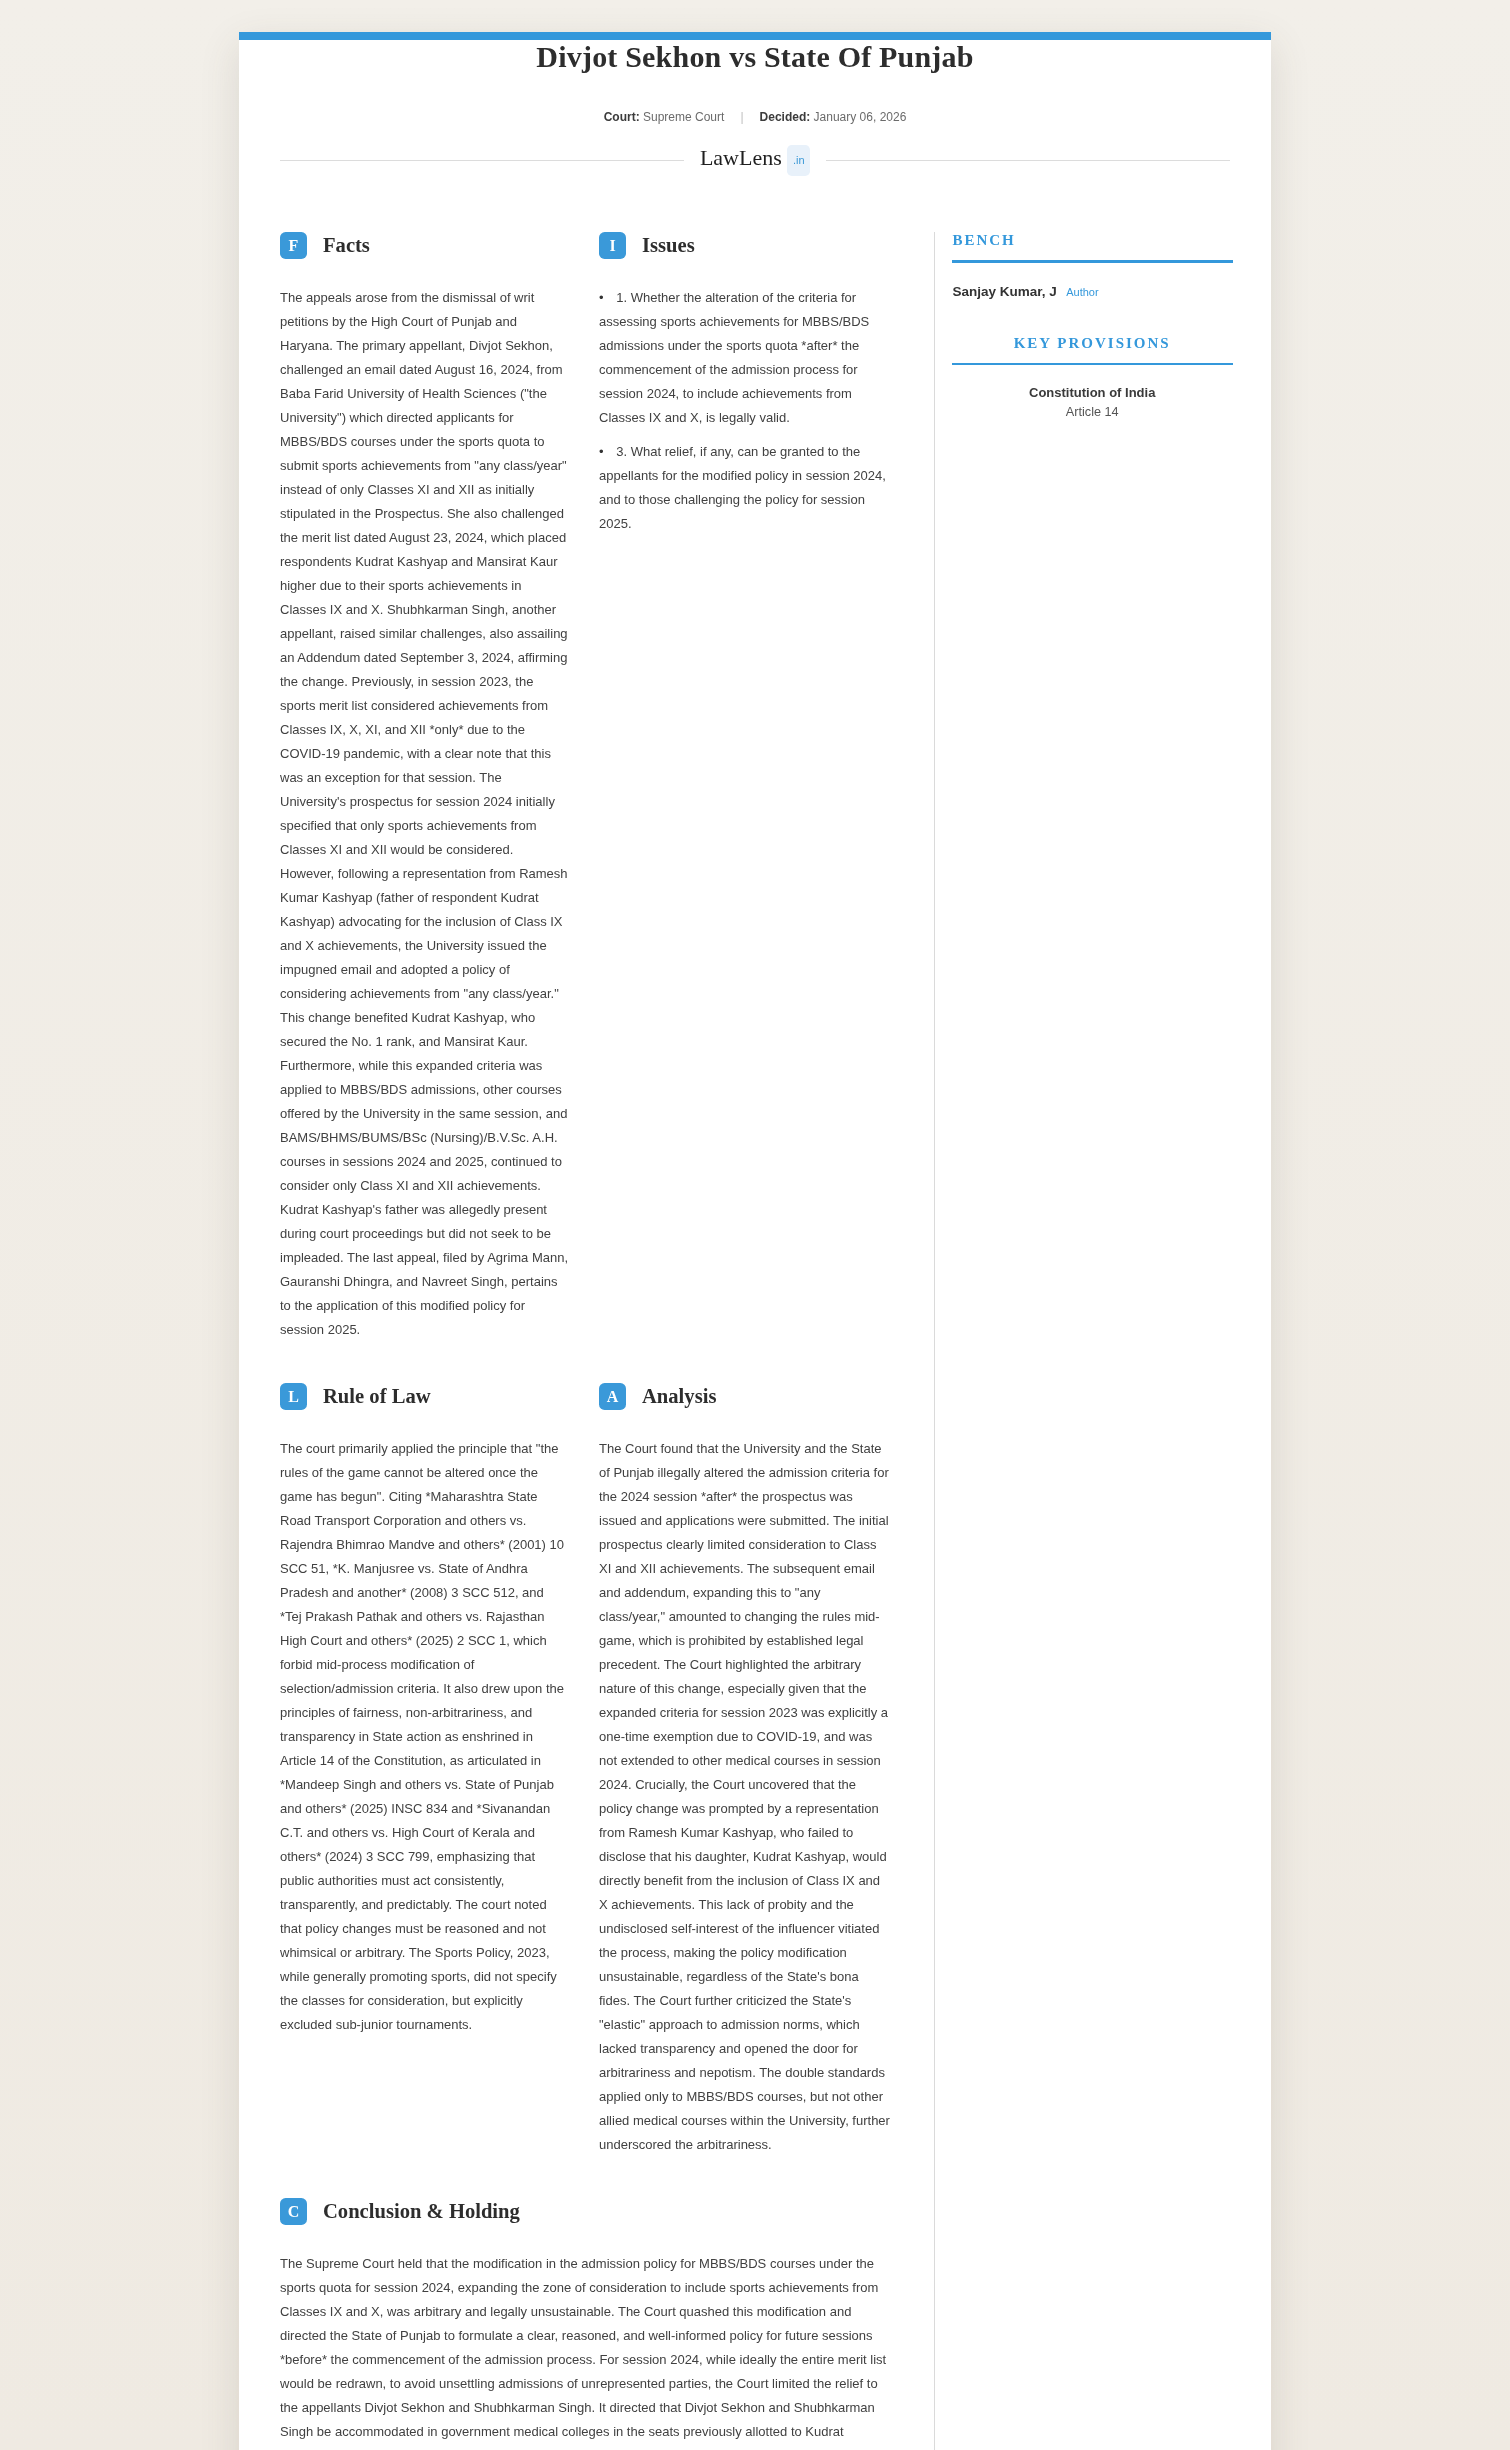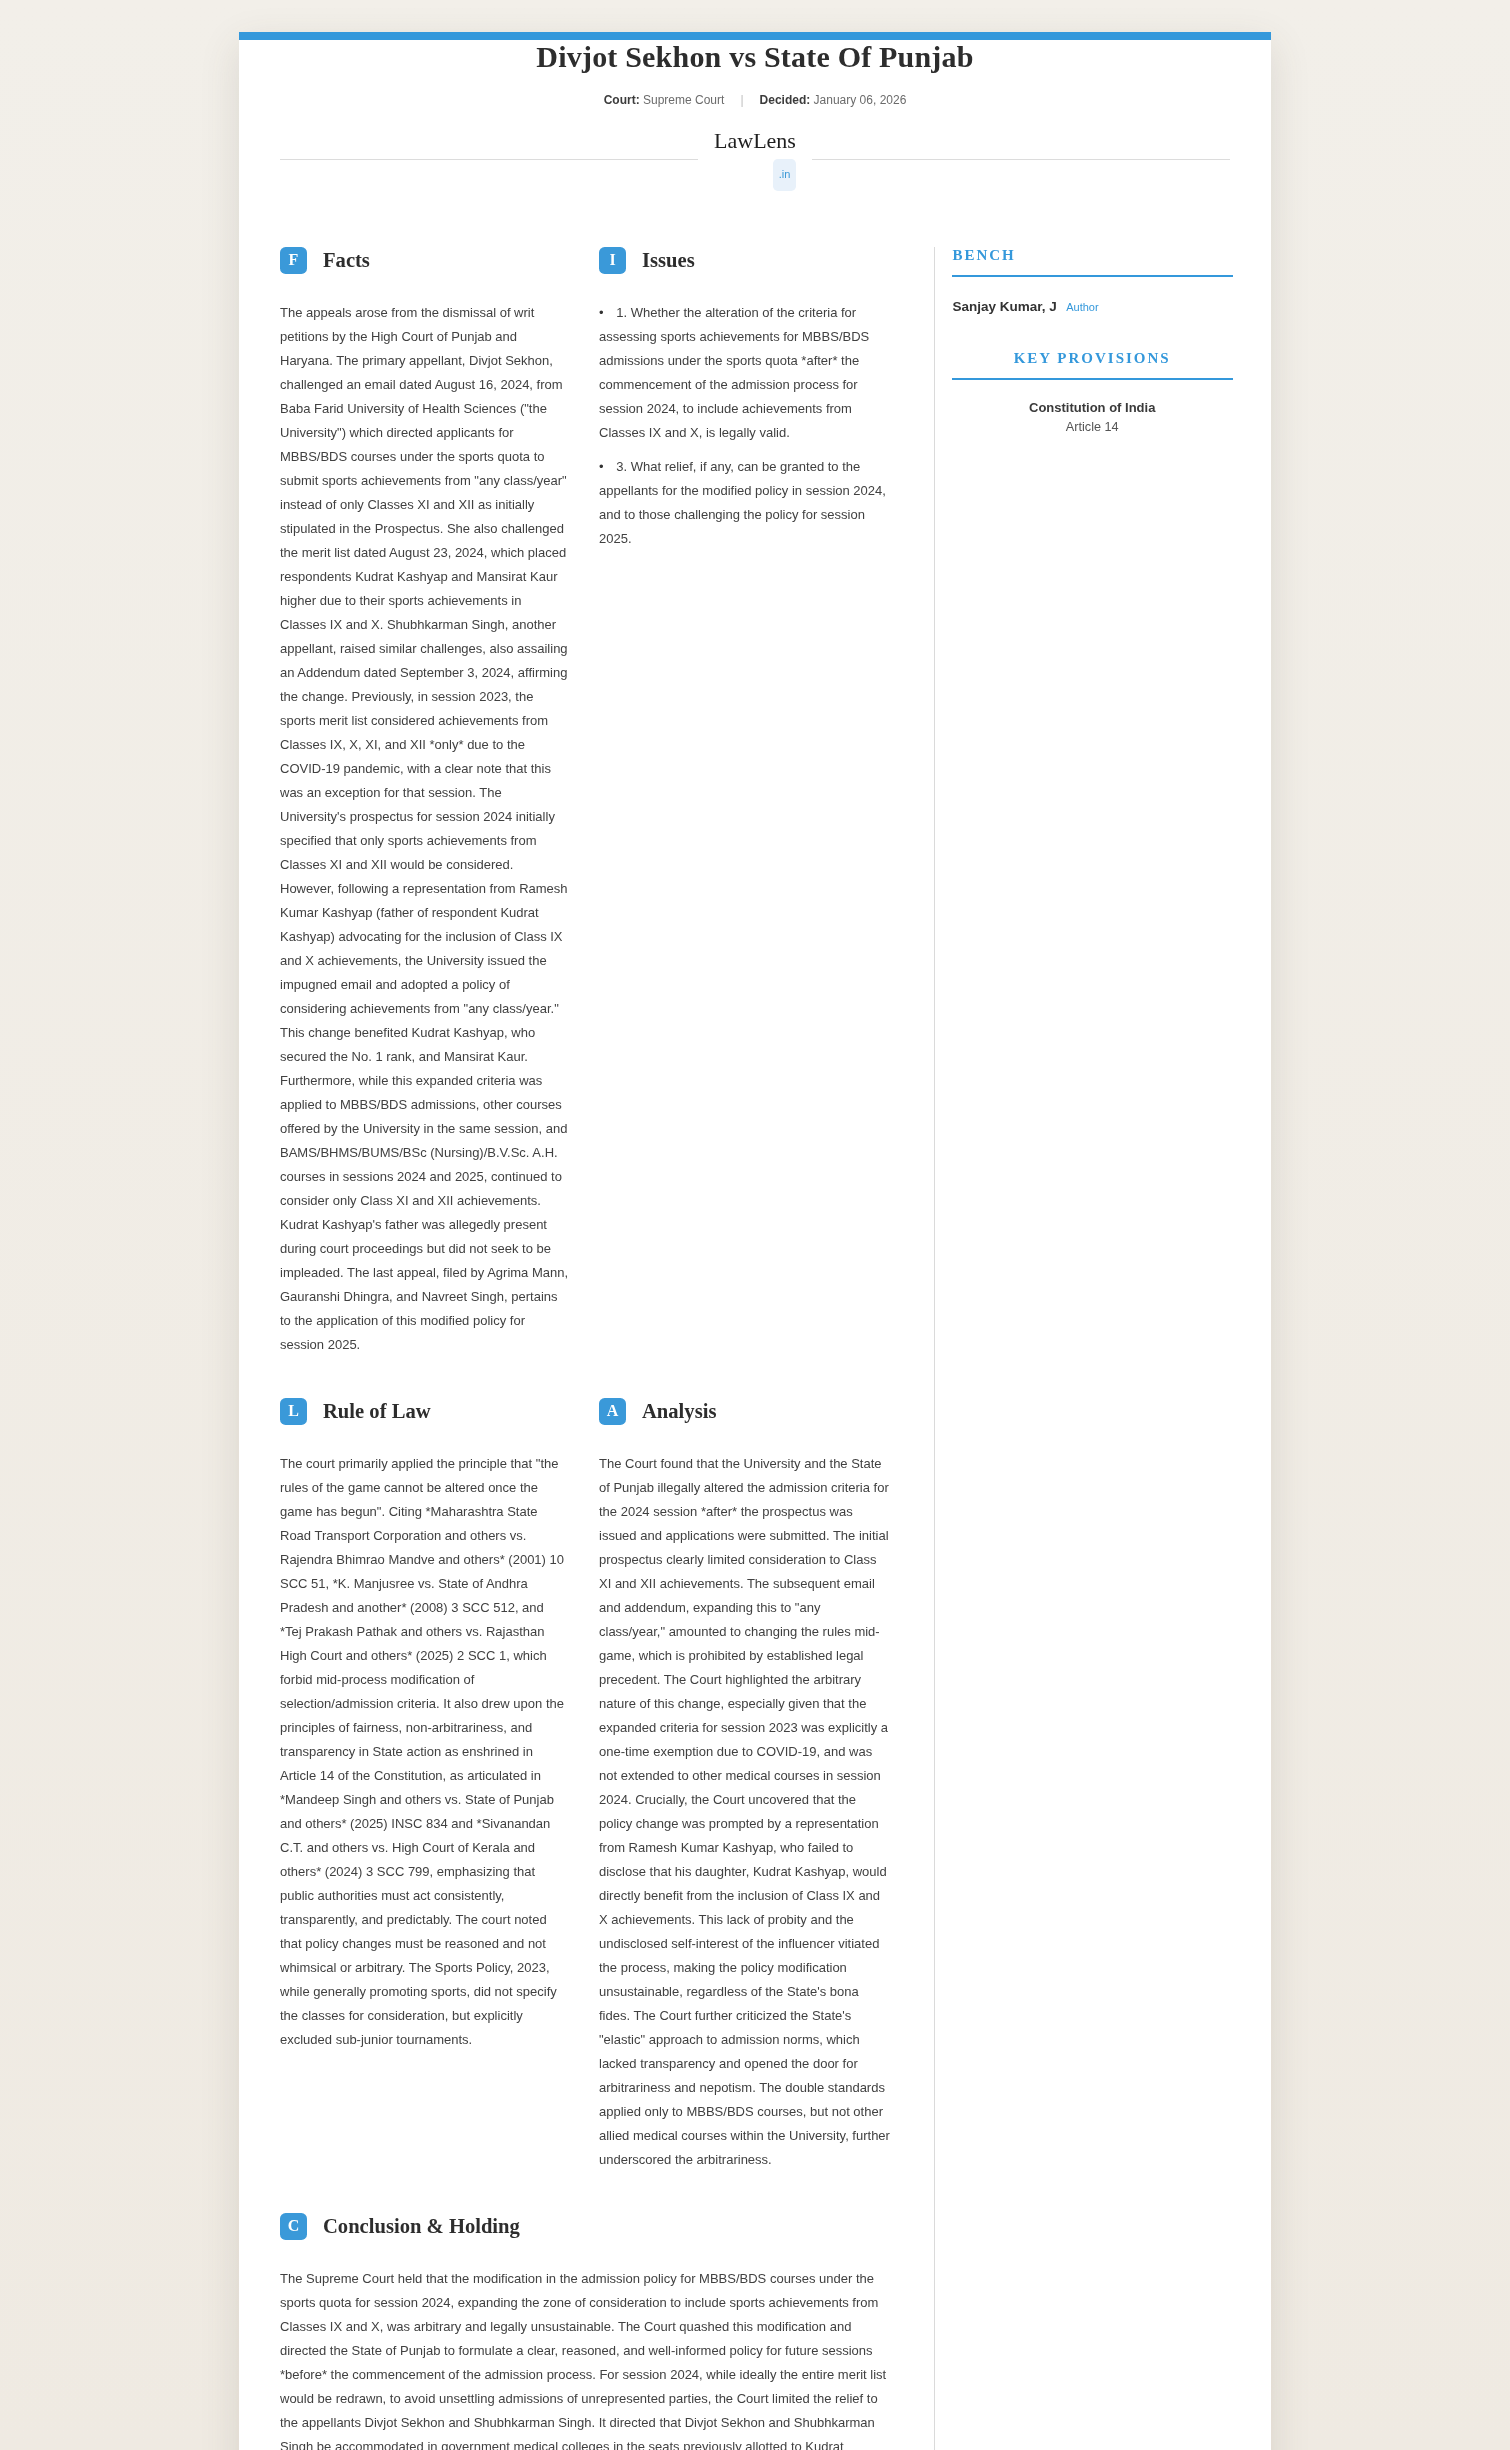--- a/index.html
+++ b/index.html
@@ -24,32 +24,32 @@
 
   
   .header { text-align: center; }
   .case-title {
     font-family: "Liberation Serif", serif;
     font-weight: bold;
     font-size: 30px;
     color: #2d2d2d;
     letter-spacing: 0.2px;
   }
-  .meta { margin-top: 19px; font-size: 12px; color: #6b6b6b; }
+  .meta { margin-top: 36px; font-size: 12px; color: #6b6b6b; }
   .meta .lbl { font-weight: bold; color: #3c3c3c; }
   .meta .sep { color: #c0c0c0; margin: 0 12.7px; }
   .brandrow {
     margin: 20.6px 41px 0 41px;
     display: flex; align-items: center; gap: 16px;
   }
   .hrule { flex: 1; height: 0.8px; background: #dcdcdc; }
   .brand {
-    display: flex; align-items: flex-end; gap: 5.6px;
+    display: flex; align-items: flex-start; gap: 5.6px;
     font-family: "Liberation Serif", serif;
-    font-size: 22px; color: #1f1f1f; flex-direction: column;
+    font-size: 22px; color: #1f1f1f;
   }
   .tld-badge {
     background: #e8f1fa; color: #3a98d6;
     font-family: "Liberation Sans", sans-serif;
     font-size: 11px; padding: 10.3px 5.6px; border-radius: 4.8px; line-height: 1;
   }
 
   
   .content { display: flex; margin: 56px 39px 0 41px; }
   .main {

